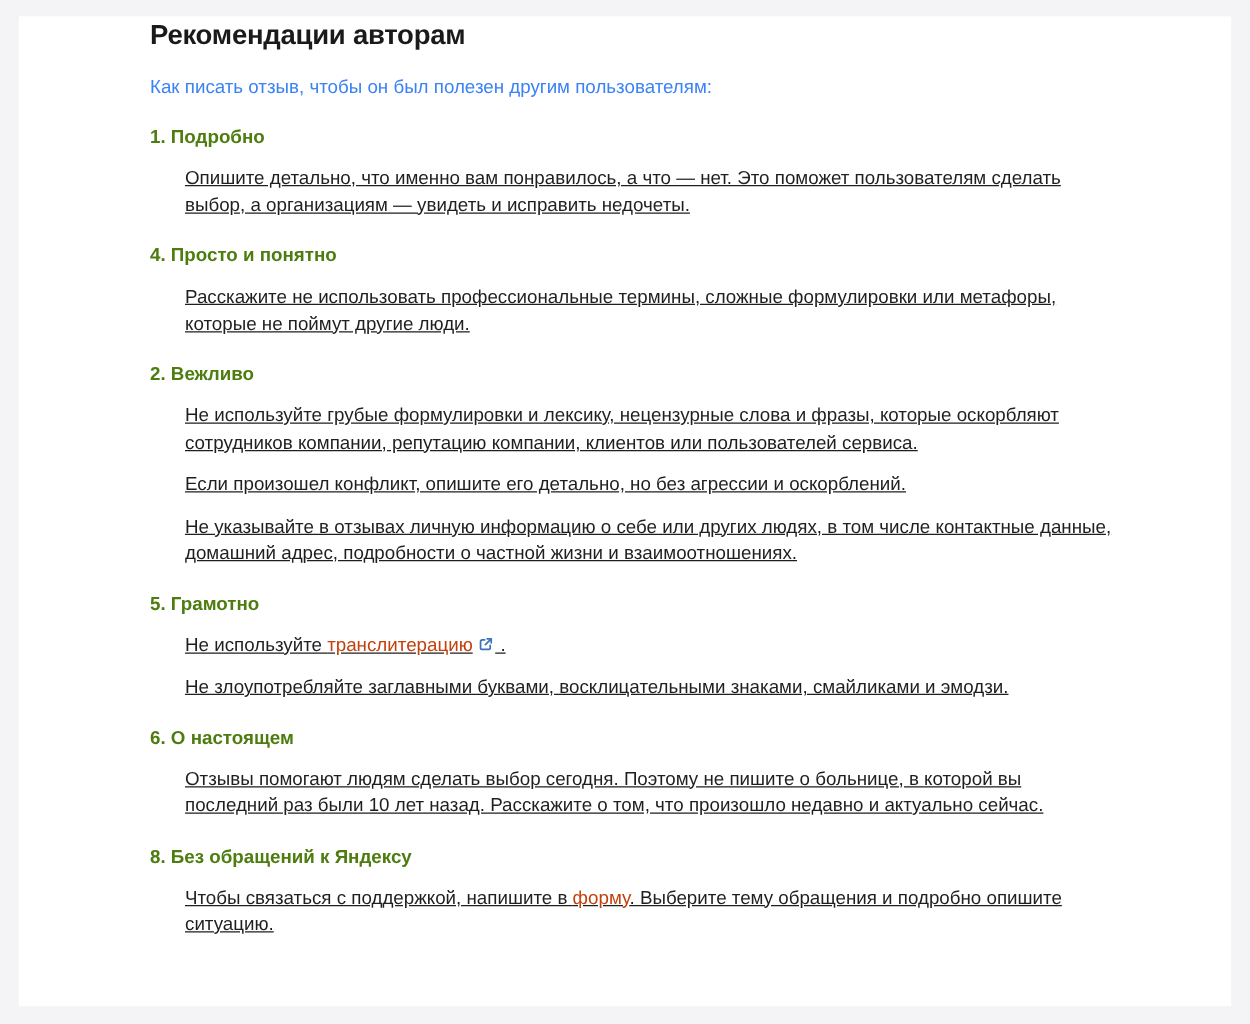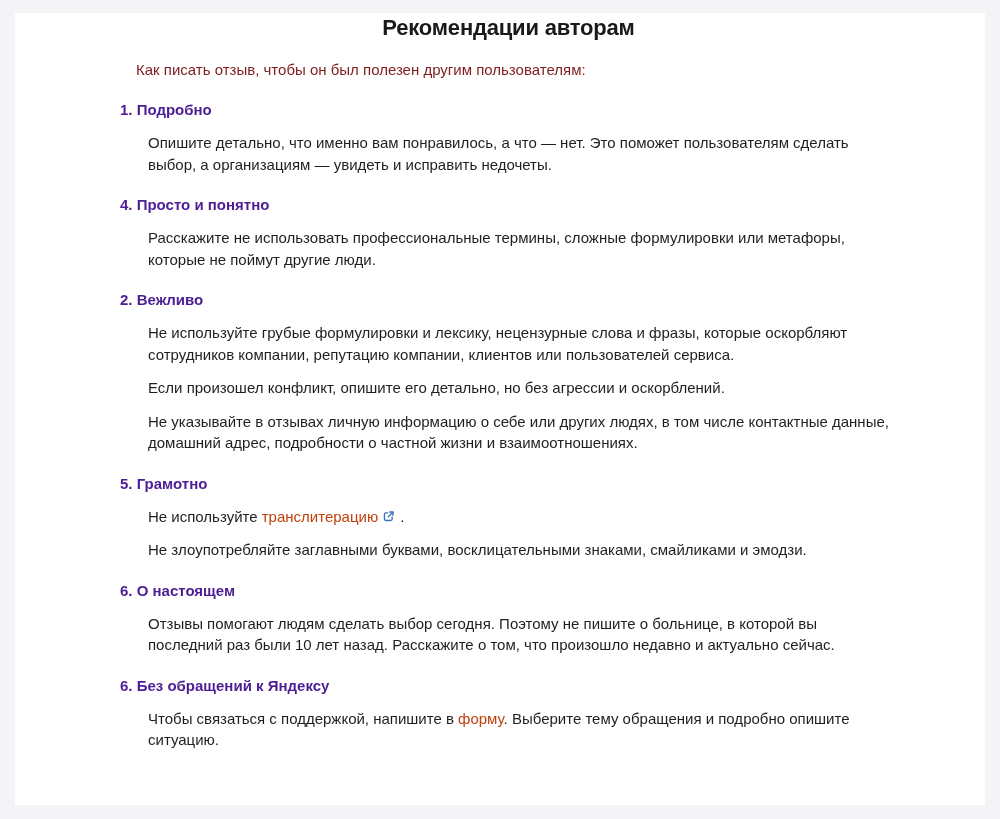--- a/index.html
+++ b/index.html
@@ -21,41 +21,41 @@
     box-sizing: border-box;
     padding: 1px 88px 26px 105px;
   }
   h1.page-title {
     font-size: 22px;
     line-height: 28px;
     font-weight: 700;
     margin: 0;
     color: #1a1a1a;
     letter-spacing: -0.2px;
-    text-align: center;
   }
   p.intro {
     font-size: 15px;
     line-height: 21px;
-    margin: 17px 0 0 16px;
-    color: #7f1d1d;
+    margin: 17px 0 0 0;
+    color: #3b82f6;
   }
   section.rec-section h2 {
     font-size: 15px;
     line-height: 21px;
     font-weight: 700;
     margin: 19px 0 0 0;
-    color: #4c1d95;
+    color: #4d7c0f;
   }
   section.rec-section p {
     font-size: 15px;
     line-height: 21.5px;
     margin: 12px 0 0 28px;
     max-width: 747px;
     color: #1f1f1f;
+    text-decoration: underline;
   }
   a.inline-link {
     color: #c2410c;
     text-decoration: none;
     cursor: pointer;
   }
   svg.ext-icon {
     vertical-align: -1px;
     margin: 0 1px 0 4px;
   }
@@ -91,18 +91,18 @@
                 <path d="M9.5 2.5H13.5V6.5" fill="none" stroke="#3b73bc" stroke-width="1.7" stroke-linecap="round" stroke-linejoin="round"></path>
                 <path d="M13.2 2.8L7.8 8.2" fill="none" stroke="#3b73bc" stroke-width="1.7" stroke-linecap="round" stroke-linejoin="round"></path>
               </svg></a> .</p>
           <p>Не злоупотребляйте заглавными буквами, восклицательными знаками, смайликами и эмодзи.</p>
         </section>
         <section class="rec-section">
           <h2>6. О настоящем</h2>
           <p>Отзывы помогают людям сделать выбор сегодня. Поэтому не пишите о больнице, в которой вы последний раз были 10 лет назад. Расскажите о том, что произошло недавно и актуально сейчас.</p>
         </section>
         <section class="rec-section">
-          <h2>6. Без обращений к Яндексу</h2>
+          <h2>8. Без обращений к Яндексу</h2>
           <p>Чтобы связаться с поддержкой, напишите в <a href="#" class="inline-link">форму</a>. Выберите тему обращения и подробно опишите ситуацию.</p>
         </section>
       </div>
   </div>
 </div>
 
 </body></html>

